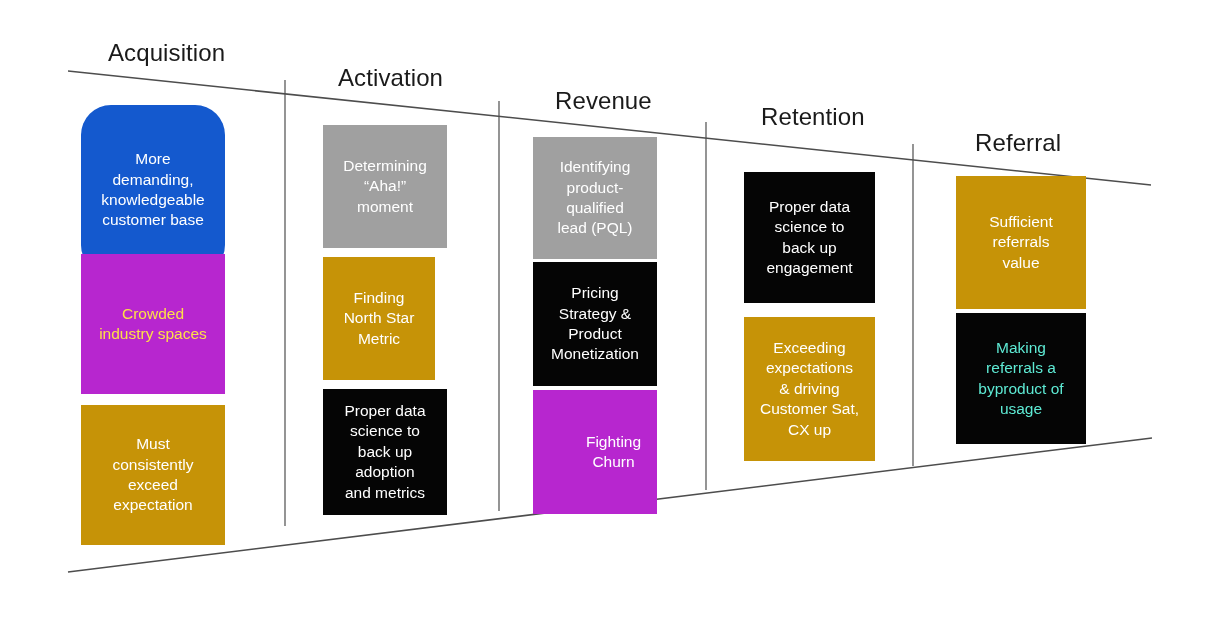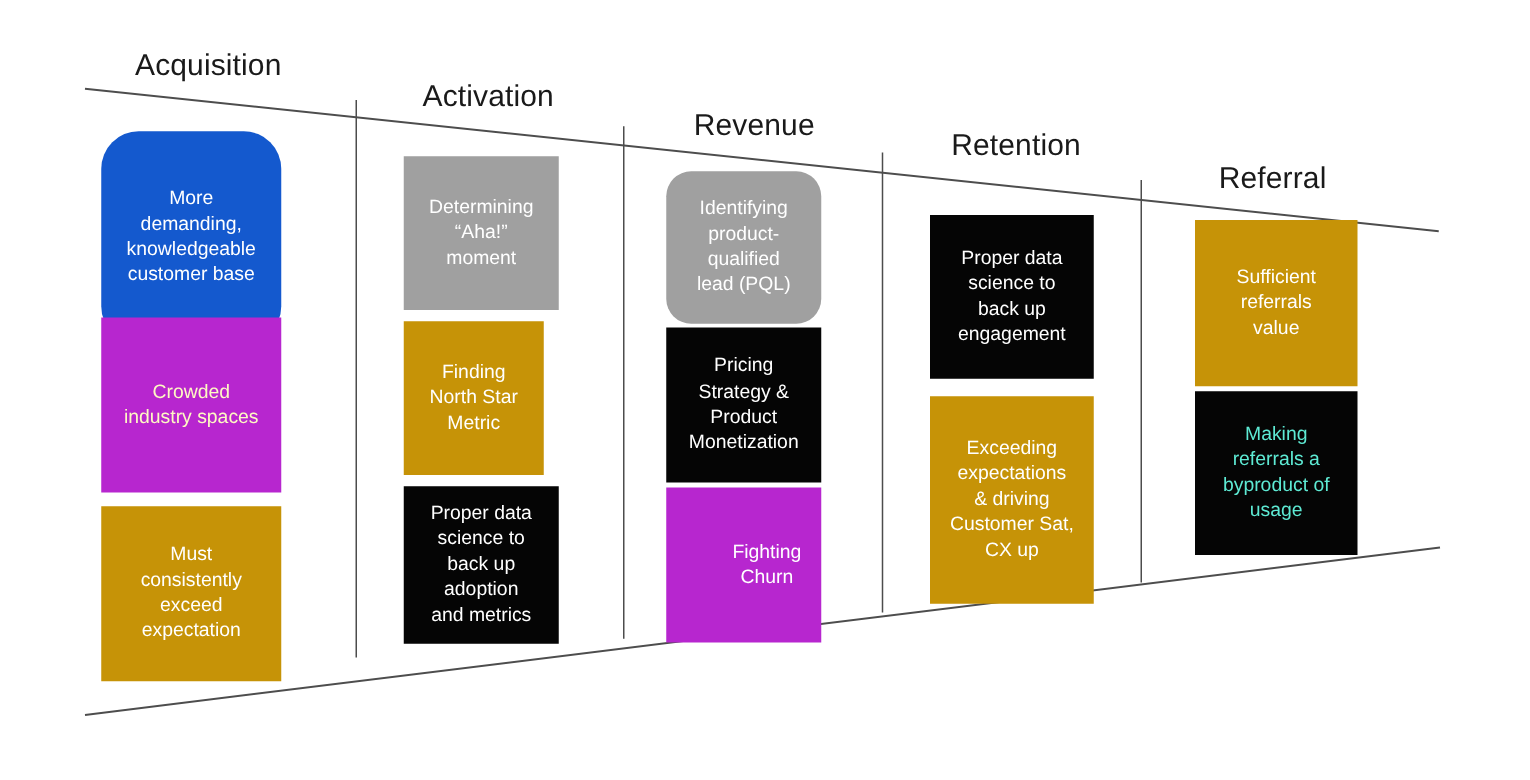--- a/index.html
+++ b/index.html
@@ -74,21 +74,21 @@
       <div class="stage-label" style="left: 761px; top: 105px;">Retention</div>
       <div class="stage-label" style="left: 975px; top: 131px;">Referral</div>
     </div>
   <div id="cards-layer">
       <div class="card" style="left: 81px; top: 105px; width: 144px; height: 170px; background: rgb(20, 89, 206); color: rgb(255, 255, 255); border-radius: 30px;">
         <span class="card-text">More
 demanding,
 knowledgeable
 customer base</span>
       </div>
-      <div class="card" style="left: 81px; top: 254px; width: 144px; height: 140px; background: rgb(183, 38, 207); color: #fef9c3;">
+      <div class="card" style="left: 81px; top: 254px; width: 144px; height: 140px; background: rgb(183, 38, 207); color: #fde047;">
         <span class="card-text">Crowded
 industry spaces</span>
       </div>
       <div class="card" style="left: 81px; top: 405px; width: 144px; height: 140px; background: rgb(198, 147, 7); color: rgb(255, 255, 255);">
         <span class="card-text">Must
 consistently
 exceed
 expectation</span>
       </div>
       <div class="card" style="left: 323px; top: 125px; width: 124px; height: 123px; background: rgb(160, 160, 160); color: rgb(255, 255, 255);">
@@ -101,21 +101,21 @@
 North Star
 Metric</span>
       </div>
       <div class="card" style="left: 323px; top: 389px; width: 124px; height: 126px; background: rgb(5, 5, 5); color: rgb(255, 255, 255);">
         <span class="card-text">Proper data
 science to
 back up
 adoption
 and metrics</span>
       </div>
-      <div class="card" style="left: 533px; top: 137px; width: 124px; height: 122px; background: rgb(160, 160, 160); color: rgb(255, 255, 255); border-radius: 20px;">
+      <div class="card" style="left: 533px; top: 137px; width: 124px; height: 122px; background: rgb(160, 160, 160); color: rgb(255, 255, 255);">
         <span class="card-text">Identifying
 product-
 qualified
 lead (PQL)</span>
       </div>
       <div class="card" style="left: 533px; top: 262px; width: 124px; height: 124px; background: rgb(5, 5, 5); color: rgb(255, 255, 255);">
         <span class="card-text">Pricing
 Strategy &amp;
 Product
 Monetization</span>
@@ -123,21 +123,21 @@
       <div class="card" style="left: 533px; top: 390px; width: 124px; height: 124px; background: rgb(183, 38, 207); color: rgb(255, 255, 255); padding-left: 43px;">
         <span class="card-text">Fighting
 Churn</span>
       </div>
       <div class="card" style="left: 744px; top: 172px; width: 131px; height: 131px; background: rgb(5, 5, 5); color: rgb(255, 255, 255);">
         <span class="card-text">Proper data
 science to
 back up
 engagement</span>
       </div>
-      <div class="card" style="left: 744px; top: 317px; width: 131px; height: 166px; background: rgb(198, 147, 7); color: rgb(255, 255, 255);">
+      <div class="card" style="left: 744px; top: 317px; width: 131px; height: 144px; background: rgb(198, 147, 7); color: rgb(255, 255, 255);">
         <span class="card-text">Exceeding
 expectations
 &amp; driving
 Customer Sat,
 CX up</span>
       </div>
       <div class="card" style="left: 956px; top: 176px; width: 130px; height: 133px; background: rgb(198, 147, 7); color: rgb(255, 255, 255);">
         <span class="card-text">Sufficient
 referrals
 value</span>

